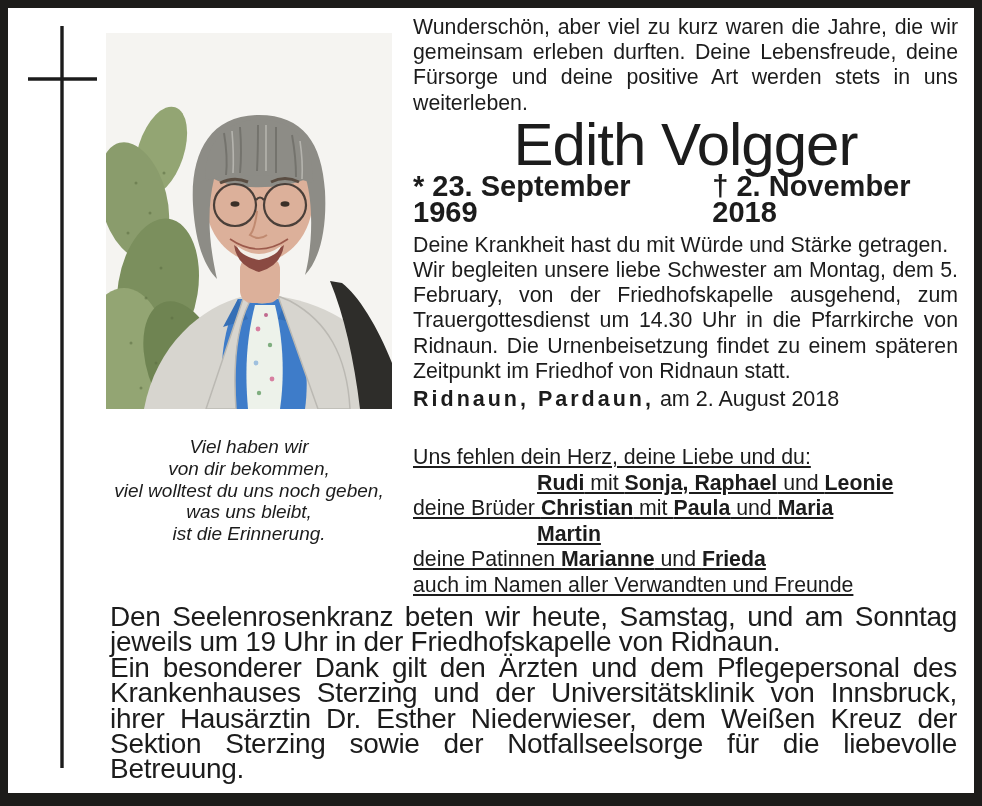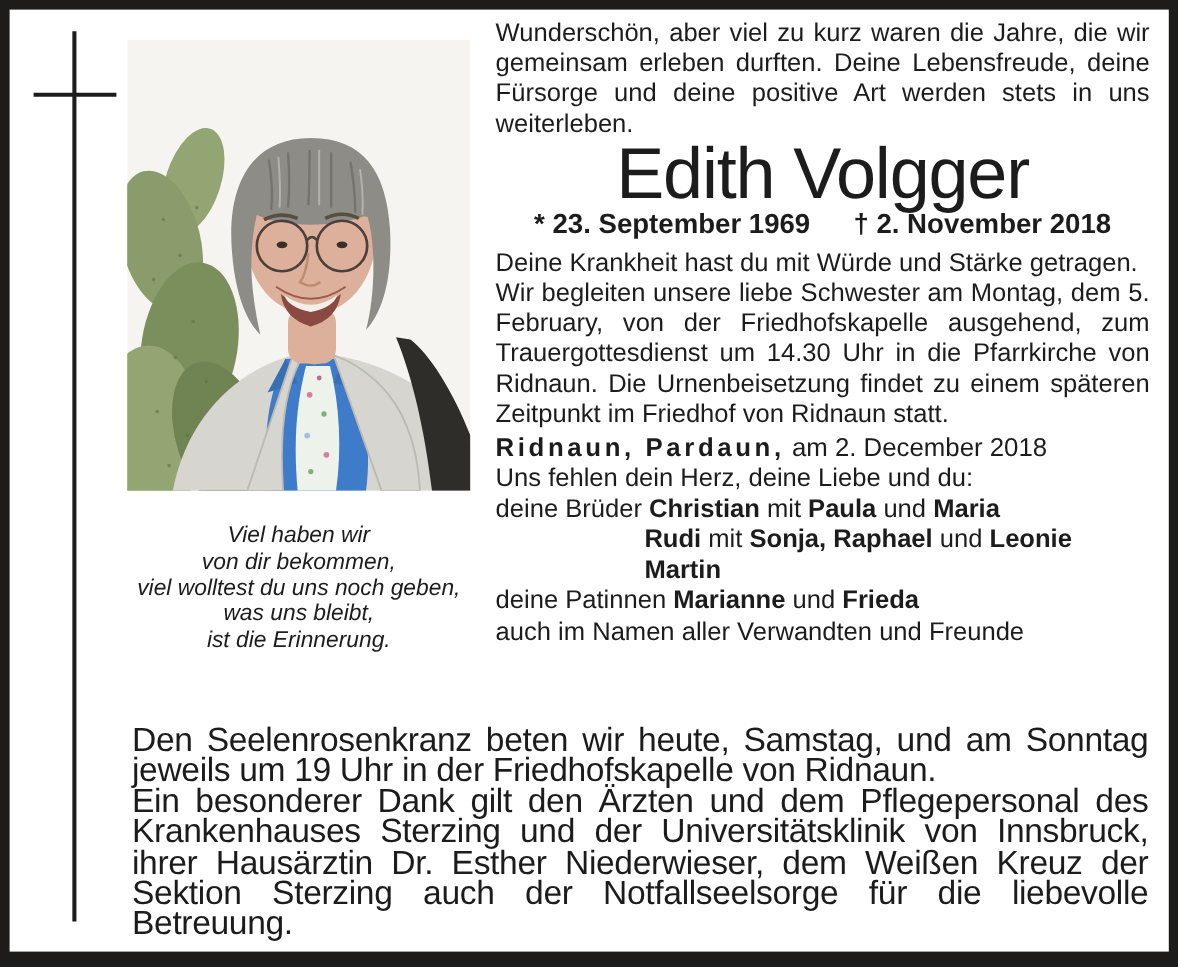--- a/index.html
+++ b/index.html
@@ -23,26 +23,26 @@
     left:413px;top:15px;width:545px;
     font-size:21.3px;line-height:25.2px;
   }
   .right-col p{margin:0;text-align:justify;hyphens:manual;}
   .deceased-name{
     font-size:60px;line-height:54px;font-weight:normal;letter-spacing:-1px;
     text-align:center;margin:2px 0 0 0;
   }
   .dates{
     display:flex;justify-content:center;gap:36px;
-    font-weight:bold;font-size:23px;line-height:26px;margin-top:1px;
+    font-weight:bold;font-size:29px;line-height:26px;margin-top:1px;
   }
   .illness{margin-top:8px !important;}
   .place-line{margin-top:2px;font-size:21.5px;line-height:26px;white-space:nowrap;}
   .place-spaced{letter-spacing:3px;font-weight:bold;}
-  .mourners{margin-top:0;line-height:25.5px;}
+  .mourners{margin-top:33px;line-height:25.5px;text-decoration:underline;}
   .m-line{white-space:nowrap;}
   .m-line.indent{padding-left:124px;}
   .m-line strong{font-weight:bold;}
   
   .quote{
     left:106px;top:436px;width:286px;text-align:center;
     font-style:italic;font-size:19px;line-height:21.8px;
   }
   
   .bottom-block{
@@ -145,34 +145,34 @@
 <div class="abs right-col">
   <p>Wunderschön, aber viel zu kurz waren die Jahre, die wir gemeinsam erleben durften. Deine Lebensfreude, deine Fürsorge und deine positive Art werden stets in uns weiterleben.</p>
   <div class="deceased-name">Edith Volgger</div>
   <div class="dates">
     <span>* 23. September 1969</span>
     <span>† 2. November 2018</span>
   </div>
   <p class="illness">Deine Krankheit hast du mit Würde und Stärke getra­gen.</p>
   <p>Wir begleiten unsere liebe Schwester am Montag, dem 5. February, von der Friedhofskapelle ausge­hend, zum Trauergottesdienst um 14.30 Uhr in die Pfarrkirche von Ridnaun. Die Urnenbeisetzung findet zu einem späteren Zeitpunkt im Friedhof von Ridnaun statt.</p>
   <div class="place-line">
-    <span class="place-spaced">Ridnaun, Pardaun,</span><span> am 2. December 2018</span>
+    <span class="place-spaced">Ridnaun, Pardaun,</span><span> am 2. August 2018</span>
   </div>
   <div class="mourners">
     <div class="m-line">Uns fehlen dein Herz, deine Liebe und du:</div>
     <div id="mourner-lines">
+        <div class="m-line indent"><strong>Rudi</strong><span> mit </span><strong>Sonja, Raphael</strong><span> und </span><strong>Leonie</strong></div>
         <div class="m-line"><span>deine Brüder </span><strong>Christian</strong><span> mit </span><strong>Paula</strong><span> und </span><strong>Maria</strong></div>
-        <div class="m-line indent"><strong>Rudi</strong><span> mit </span><strong>Sonja, Raphael</strong><span> und </span><strong>Leonie</strong></div>
         <div class="m-line indent"><strong>Martin</strong></div>
         <div class="m-line"><span>deine Patinnen </span><strong>Marianne</strong><span> und </span><strong>Frieda</strong></div>
         <div class="m-line"><span>auch im Namen aller Verwandten und Freunde</span></div>
       </div>
   </div>
 </div>
 
 <div class="abs quote">Viel haben wir<br>von dir bekommen,<br>viel wolltest du uns noch geben,<br>was uns bleibt,<br>ist die Erinnerung.</div>
 
 <div class="abs bottom-block">
   <p>Den Seelenrosenkranz beten wir heute, Samstag, und am Sonntag jeweils um 19 Uhr in der Friedhofskapelle von Ridnaun.</p>
-  <p>Ein besonderer Dank gilt den Ärzten und dem Pflegepersonal des Krankenhauses Sterzing und der Universitätsklinik von Innsbruck, ihrer Hausärztin Dr. Esther Nieder­wieser, dem Weißen Kreuz der Sektion Sterzing auch der Notfallseelsorge für die liebevolle Betreuung.</p>
+  <p>Ein besonderer Dank gilt den Ärzten und dem Pflegepersonal des Krankenhauses Sterzing und der Universitätsklinik von Innsbruck, ihrer Hausärztin Dr. Esther Nieder­wieser, dem Weißen Kreuz der Sektion Sterzing sowie der Notfallseelsorge für die liebevolle Betreuung.</p>
 </div>
 
 <div class="abs footer">Bestattung Kofler, Sterzing, Tel. 0472/765452</div>
 
 </body></html>

